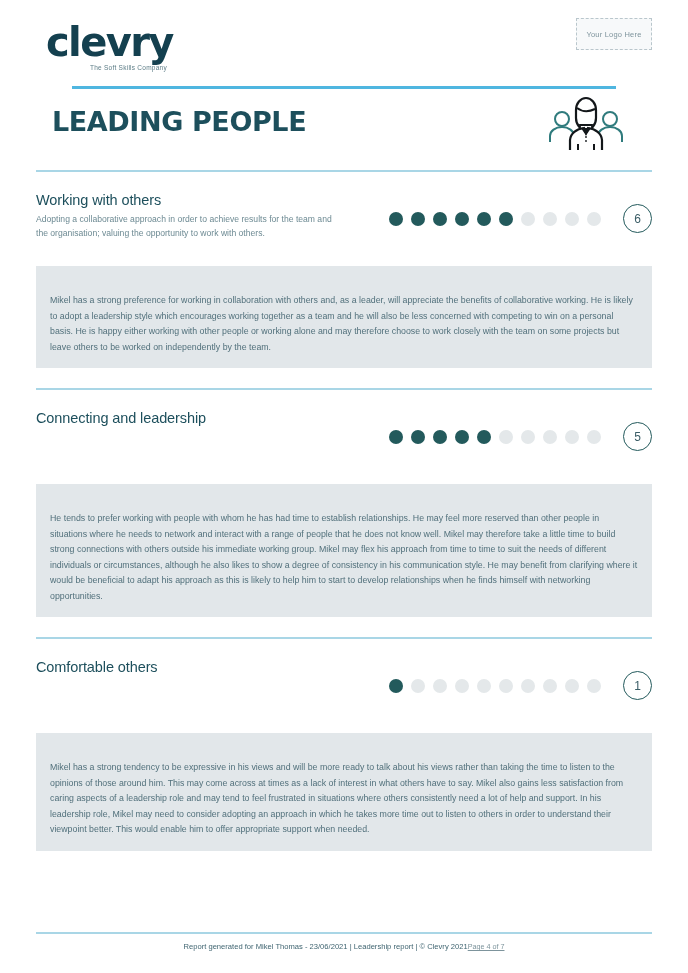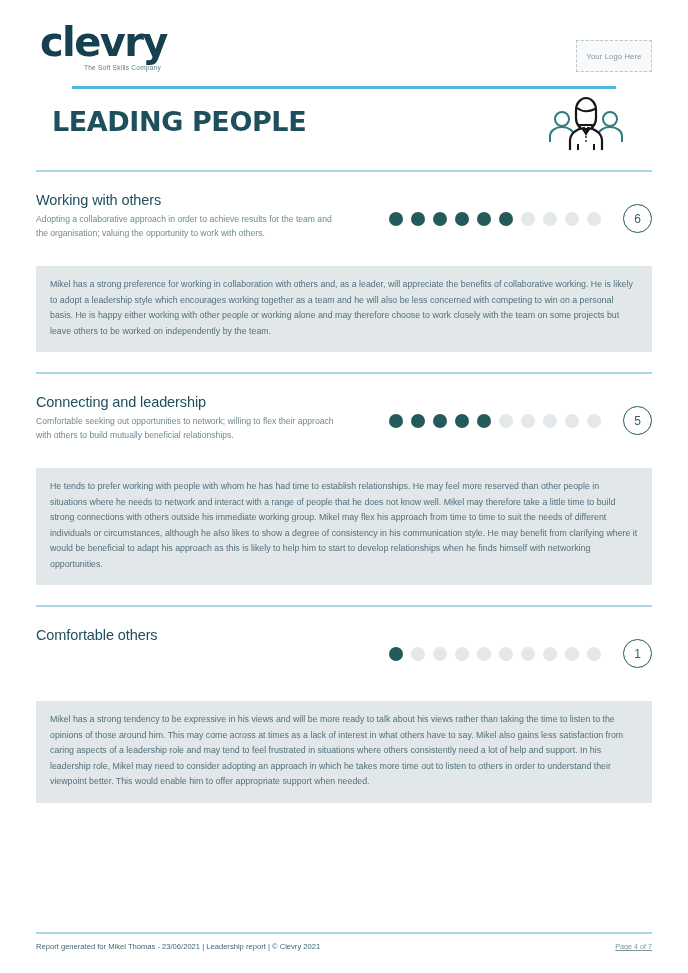--- a/index.html
+++ b/index.html
@@ -23,42 +23,42 @@
     padding: 0 36px;
   }
 
   
   .header {
     position: relative;
     height: 88px;
   }
   .logo-block {
     position: absolute;
-    left: 4px;
+    left: 10px;
     top: 22px;
   }
   .logo-word {
     font-family: "DejaVu Sans", sans-serif;
     font-size: 40px;
     font-weight: bold;
     letter-spacing: -1.6px;
     color: #14404f;
     line-height: 40px;
   }
   .logo-tag {
     font-size: 6.5px;
     letter-spacing: 0.25px;
     color: #5c7c86;
     margin-top: 2px;
     margin-left: 44px;
   }
   .logo-placeholder {
     position: absolute;
     right: 0;
-    top: 40px;
+    top: 18px;
     width: 74px;
     height: 30px;
     border: 1px dashed #b9c6cc;
     background: #f7f9fa;
     display: flex;
     align-items: center;
     justify-content: center;
     font-size: 7.5px;
     color: #7e949c;
     letter-spacing: 0.2px;
@@ -139,21 +139,21 @@
     border: 1.5px solid #235a5c;
     display: flex;
     align-items: center;
     justify-content: center;
     font-size: 12px;
     color: #3a5d66;
     margin-left: 14px;
   }
   .sec-body {
     background: #e2e7ea;
-    padding: 11px 14px 13px 14px;
+    padding: 27px 14px 13px 14px;
     margin-top: 12px;
     font-size: 8.8px;
     line-height: 15.5px;
     color: #51707b;
     text-align: left;
   }
 
   .sec-gap { height: 20px; }
 
   
@@ -163,21 +163,21 @@
     right: 36px;
     bottom: 22px;
   }
   .footer-rule {
     height: 2px;
     background: #a9d6e6;
     margin-bottom: 8px;
   }
   .footer-row {
     display: flex;
-    justify-content: space-between;
+    justify-content: center;
     align-items: baseline;
   }
   .footer-left {
     font-size: 7.6px;
     color: #3f6470;
   }
   .footer-right {
     font-size: 7.2px;
     color: #7d949c;
     text-decoration: underline;
@@ -248,21 +248,20 @@
             <div class="score-circle">6</div>
           </div>
         </div>
         <div class="sec-body">Mikel has a strong preference for working in collaboration with others and, as a leader, will appreciate the benefits of collaborative working. He is likely to adopt a leadership style which encourages working together as a team and he will also be less concerned with competing to win on a personal basis. He is happy either working with other people or working alone and may therefore choose to work closely with the team on some projects but leave others to be worked on independently by the team.</div>
         <div class="sec-gap"></div>
       </div>
       <div class="section">
         <div class="divider"></div>
         <div class="sec-head">
           <div class="sec-title">Connecting and leadership</div>
-          <div class="sec-sub">Comfortable seeking out opportunities to network; willing to flex their approach with others to build mutually beneficial relationships.</div>
           <div class="scale">
             <span class="dot filled"></span>
             <span class="dot filled"></span>
             <span class="dot filled"></span>
             <span class="dot filled"></span>
             <span class="dot filled"></span>
             <span class="dot"></span>
             <span class="dot"></span>
             <span class="dot"></span>
             <span class="dot"></span>

